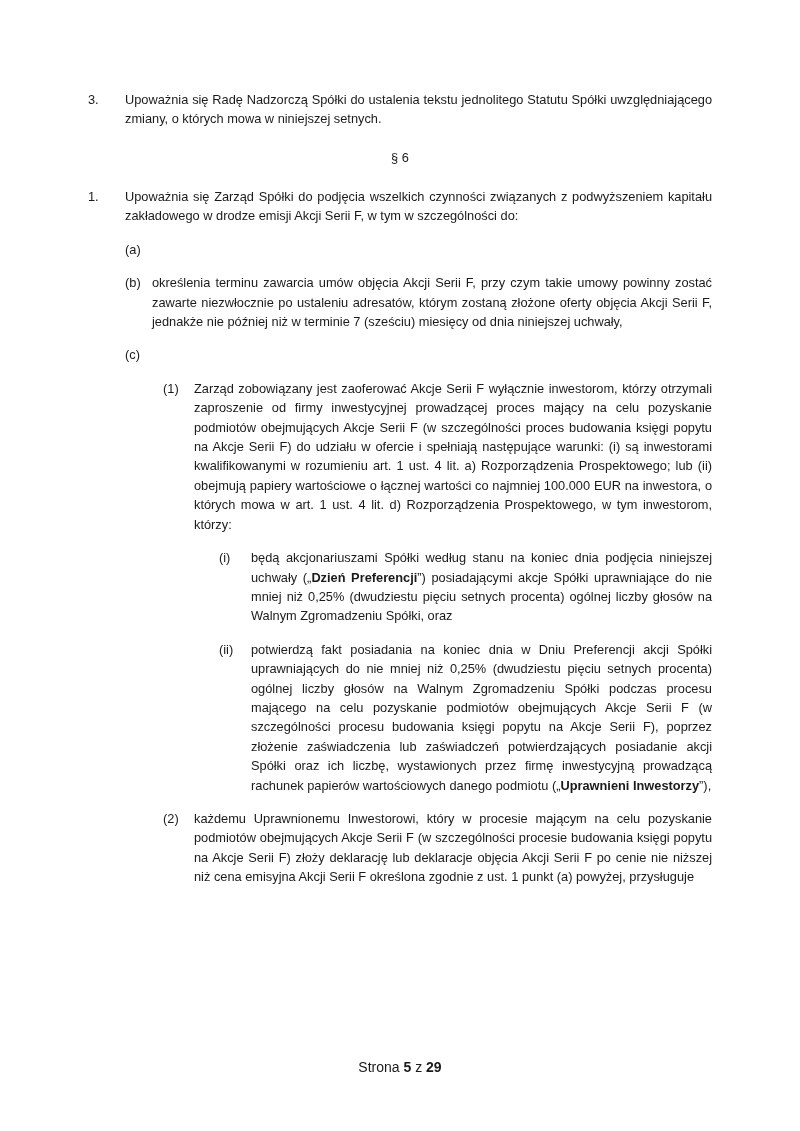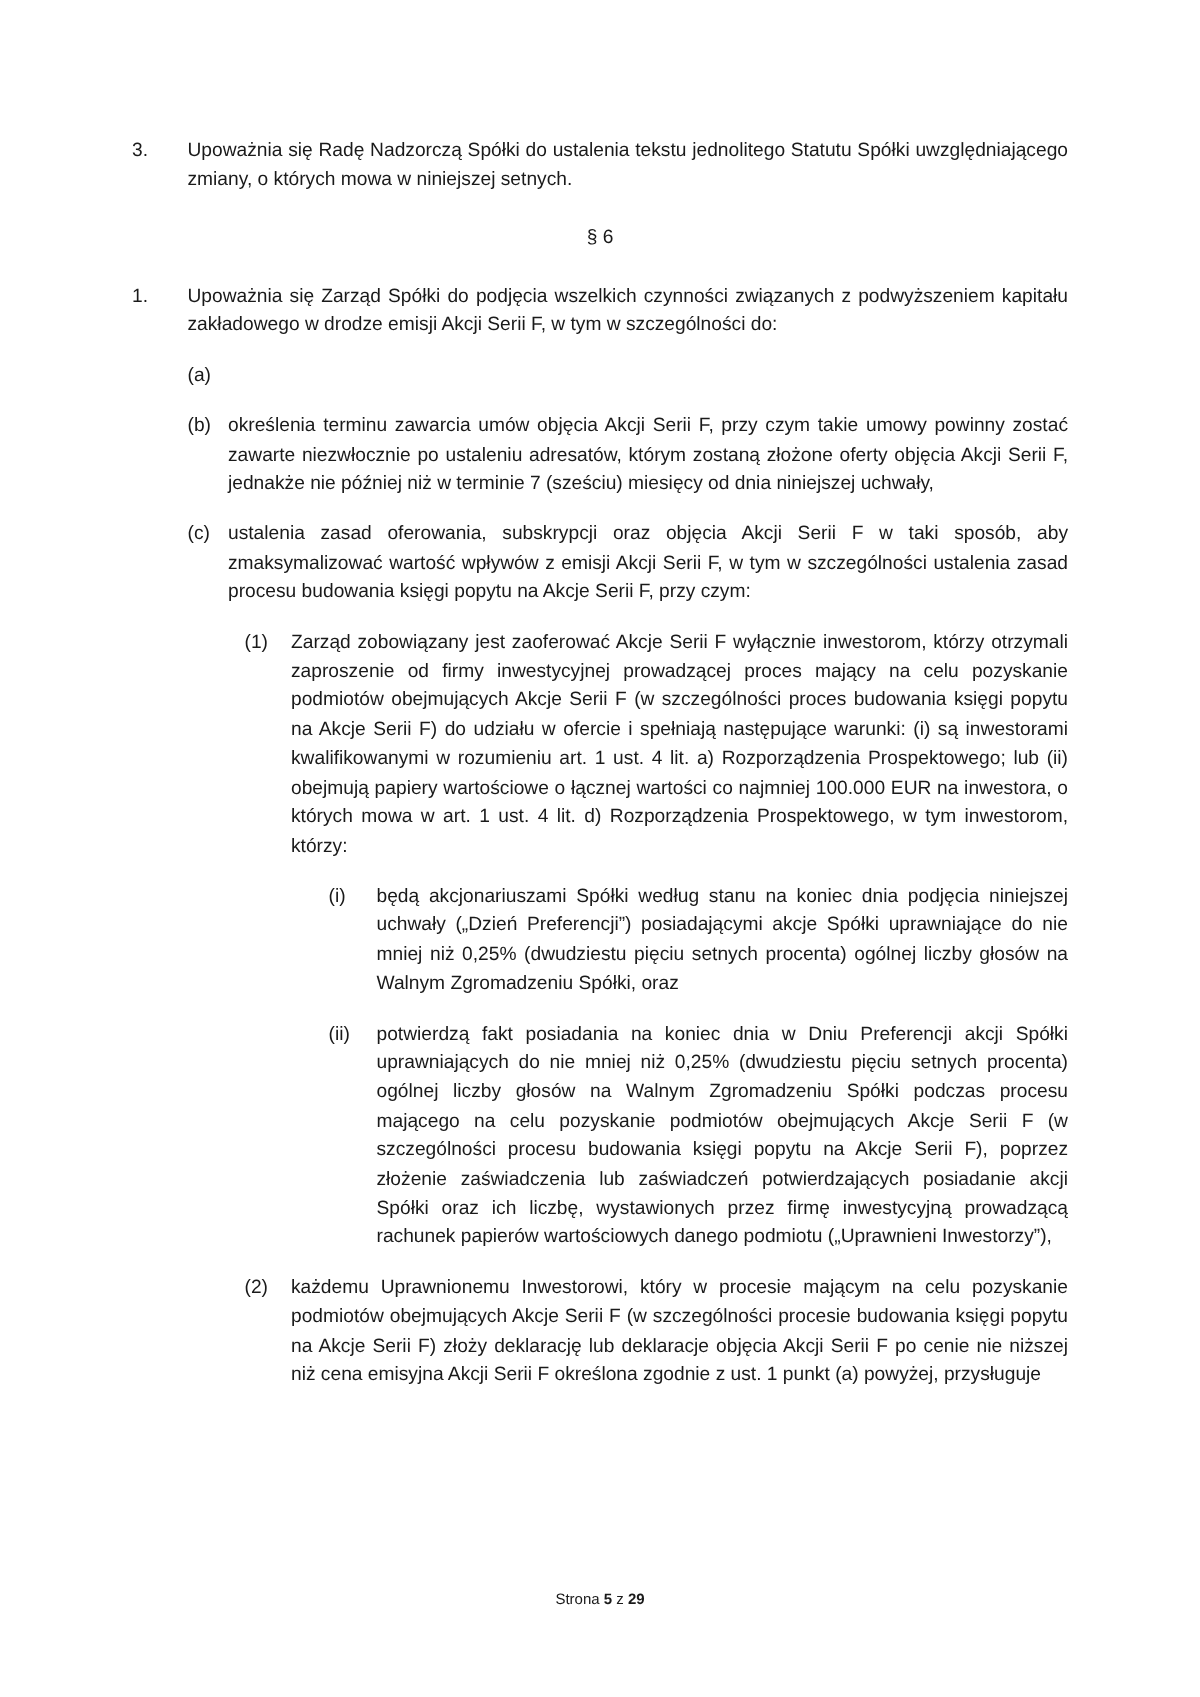--- a/index.html
+++ b/index.html
@@ -76,27 +76,27 @@
     margin: 0;
     padding: 0;
   }
 
   .footer {
     position: absolute;
     left: 0;
     right: 0;
     top: 1060px;
     text-align: center;
-    font-size: 10px;
+    font-size: 14px;
     line-height: 14px;
     color: #1a1a1a;
   }
   .footer b { font-weight: bold; }
 
-  b, strong { font-weight: normal; }
+  b, strong { font-weight: bold; }
 </style>
 </head>
 <body>
 
 <div class="page">
   <div class="content">
 
     <div class="row lvl1">
       <span class="marker">3.</span>
       <span class="body">Upoważnia się Radę Nadzorczą Spółki do ustalenia tekstu jednolitego Statutu Spółki uwzględniającego zmiany, o których mowa w niniejszej setnych.</span>
@@ -123,21 +123,20 @@
 
     <div class="row lvl2">
       <span class="marker">(b)</span>
       <span class="body">określenia terminu zawarcia umów objęcia Akcji Serii F, przy czym takie umowy powinny zostać zawarte niezwłocznie po ustaleniu adresatów, którym zostaną złożone oferty objęcia Akcji Serii F, jednakże nie później niż w terminie 7 (sześciu) miesięcy od dnia niniejszej uchwały,</span>
     </div>
 
     <div class="gap-md"></div>
 
     <div class="row lvl2">
       <span class="marker">(c)</span>
-      <span class="body">ustalenia zasad oferowania, subskrypcji oraz objęcia Akcji Serii F w taki sposób, aby zmaksymalizować wartość wpływów z emisji Akcji Serii F, w tym w szczególności ustalenia zasad procesu budowania księgi popytu na Akcje Serii F, przy czym:</span>
     </div>
 
     <div class="gap-md"></div>
 
     <div class="row lvl3">
       <span class="marker">(1)</span>
       <span class="body">Zarząd zobowiązany jest zaoferować Akcje Serii F wyłącznie inwestorom, którzy otrzymali zaproszenie od firmy inwestycyjnej prowadzącej proces mający na celu pozyskanie podmiotów obejmujących Akcje Serii F (w szczególności proces budowania księgi popytu na Akcje Serii F) do udziału w ofercie i spełniają następujące warunki: (i) są inwestorami kwalifikowanymi w rozumieniu art. 1 ust. 4 lit. a) Rozporządzenia Prospektowego; lub (ii) obejmują papiery wartościowe o łącznej wartości co najmniej 100.000 EUR na inwestora, o których mowa w art. 1 ust. 4 lit. d) Rozporządzenia Prospektowego, w tym inwestorom, którzy:</span>
     </div>
 
     <div class="gap-md"></div>

